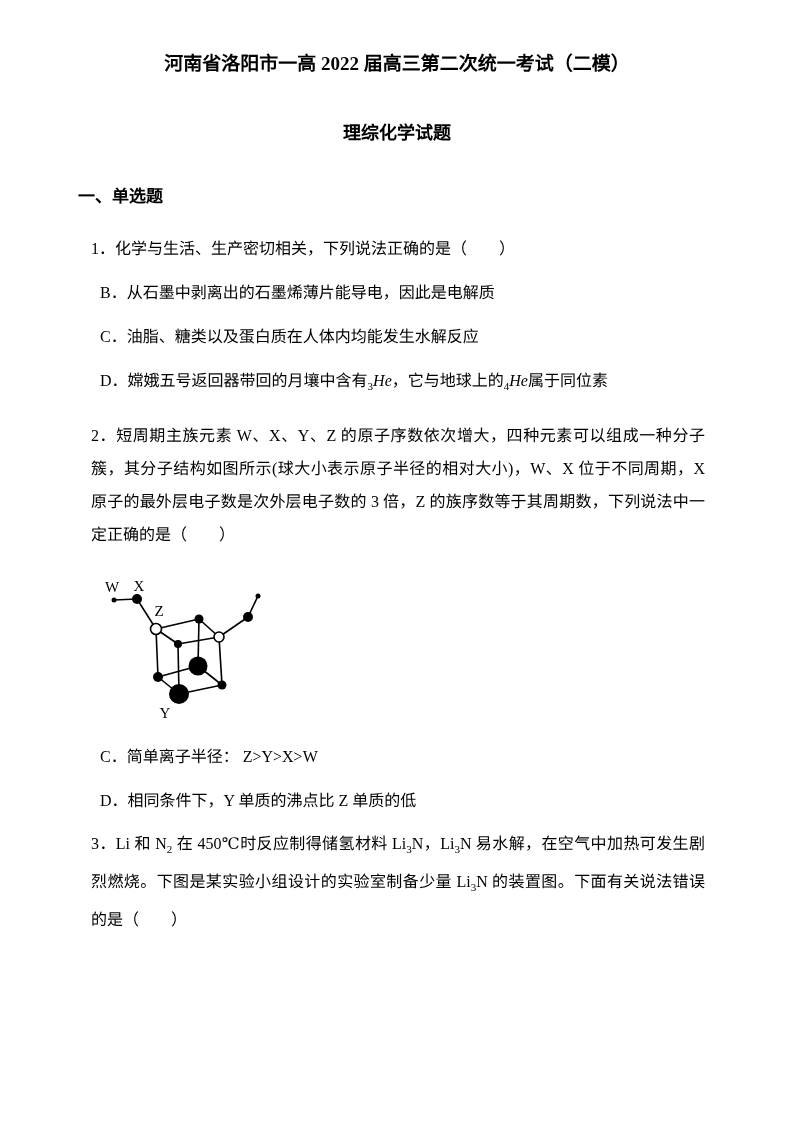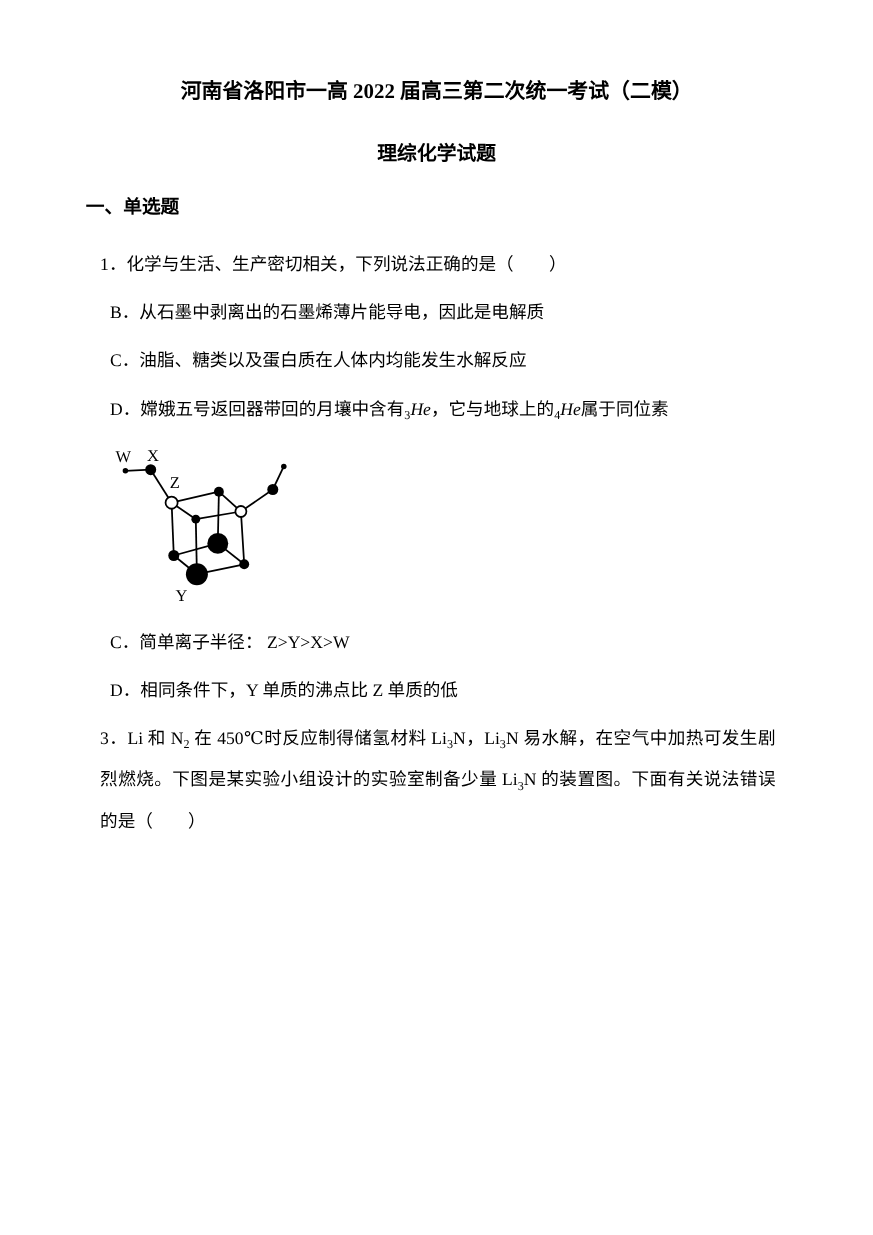--- a/index.html
+++ b/index.html
@@ -4,26 +4,26 @@
 <style>
   html, body { margin: 0; padding: 0; background: #ffffff; }
   body { width: 794px; height: 1123px; overflow: hidden; }
   .page {
     width: 794px; height: 1123px;
     font-family: "Liberation Serif", "DejaVu Serif", serif;
     color: #000;
     box-sizing: border-box;
   }
   .title {
-    margin: 0; padding-top: 73px;
+    margin: 0; padding-top: 53px;
     text-align: center;
     font-size: 19px; font-weight: 700; line-height: 22px;
   }
   .subtitle {
-    margin: 0; padding-top: 34px;
+    margin: 14px; padding-top: 34px;
     text-align: center;
     font-size: 18px; font-weight: 700; line-height: 20px;
   }
   .content { margin: 0 76px 0 78px; }
   .section-heading {
     padding-top: 30px;
     font-size: 17px; font-weight: 700; line-height: 20px; font-family: Liberation Serif, serif;
   }
   .stem { margin: 13px; font-size: 16px; line-height: 22px; }
   .stem.wrap { text-align: justify; }
@@ -63,20 +63,21 @@
     <div class="section-heading">一、单选题</div>
 
     <div>
       <p class="stem q1-stem"><span>1．</span><span>化学与生活、生产密切相关，下列说法正确的是（　　）</span></p>
       <div class="option"><span>B．</span><span>从石墨中剥离出的石墨烯薄片能导电，因此是电解质</span></div>
       <div class="option"><span>C．</span><span>油脂、糖类以及蛋白质在人体内均能发生水解反应</span></div>
       <div class="option"><span>D．</span><span>嫦娥五号返回器带回的月壤中含有<sub>3</sub><i>He</i>，它与地球上的<sub>4</sub><i>He</i>属于同位素</span></div>
     </div>
 
     <div>
+      <p class="stem wrap q2-stem"><span>2．</span><span>短周期主族元素 W、X、Y、Z 的原子序数依次增大，四种元素可以组成一种分子簇，其分子结构如图所示(球大小表示原子半径的相对大小)，W、X 位于不同周期，X 原子的最外层电子数是次外层电子数的 3 倍，Z 的族序数等于其周期数，下列说法中一定正确的是（　　）</span></p>
 
       <svg class="molecule" width="180" height="160" viewBox="0 0 180 160">
 
         <g>
 
           <line class="bond" x1="18" y1="36" x2="41" y2="35"></line>
           <line class="bond" x1="41" y1="35" x2="60" y2="65"></line>
 
           <line class="bond" x1="60" y1="65" x2="103" y2="55"></line>
           <line class="bond" x1="103" y1="55" x2="123" y2="73"></line>

